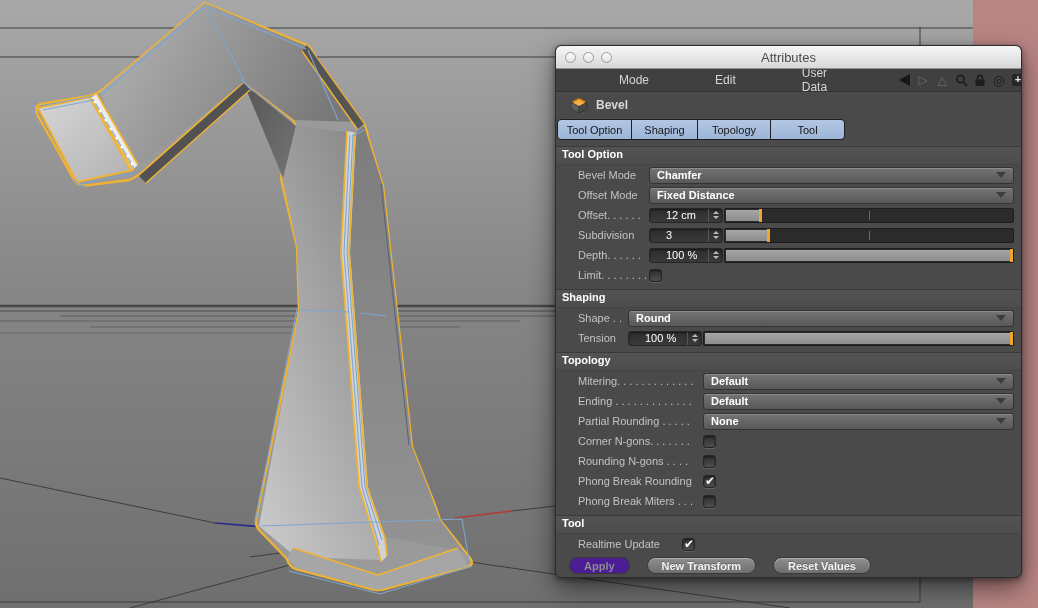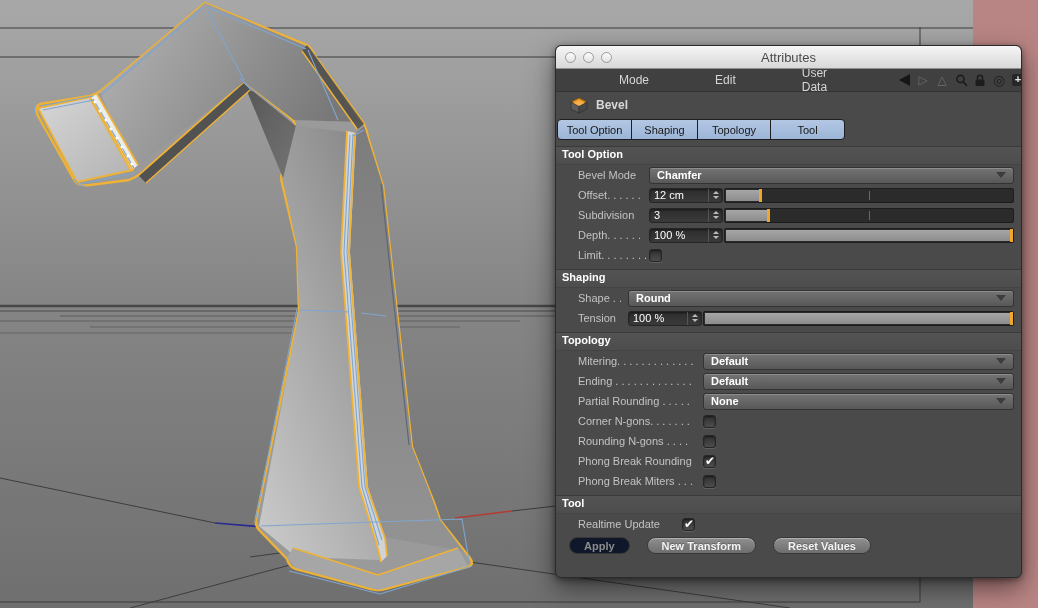--- a/index.html
+++ b/index.html
@@ -49,21 +49,21 @@
   .row{height:20px;display:flex;align-items:center;padding:0 7px 0 22px;}
   .lbl{color:#c3c3c3;font-size:11px;white-space:nowrap;overflow:hidden;flex:none;}
   .s1 .lbl{width:71px;} .s2 .lbl{width:50px;} .s3 .lbl{width:125px;} .s4 .lbl{width:auto;margin-right:22px;}
   .dd{flex:1;height:15px;background:linear-gradient(#747474,#585858);
       border:1px solid #333;border-radius:3px;box-shadow:inset 0 1px 0 #8d8d8d;
       display:flex;align-items:center;padding:0 7px;color:#fff;font-size:11px;font-weight:bold;text-align:right;}
   .dda{margin-left:auto;width:0;height:0;border-left:5px solid transparent;
        border-right:5px solid transparent;border-top:6px solid #3c3c3c;}
   .numfield{width:74px;height:15px;background:linear-gradient(#2d2d2d,#3a3a3a);
             border:1px solid #262626;border-radius:3px;box-shadow:inset 0 1px 2px rgba(0,0,0,.5);
-            display:flex;align-items:center;padding-left:4px;color:#fff;font-size:11px;
+            display:flex;align-items:center;padding-left:16px;color:#fff;font-size:11px;
             box-sizing:border-box;flex:none;}
   .spin{margin-left:auto;width:13px;height:100%;border-left:1px solid #555;
         display:flex;flex-direction:column;align-items:center;justify-content:center;}
   .spin i{display:block;width:0;height:0;border-left:3px solid transparent;border-right:3px solid transparent;}
   .spin .up{border-bottom:3px solid #b9b9b9;margin-bottom:2px;}
   .spin .dn{border-top:3px solid #b9b9b9;}
   .slider{flex:1;height:13px;background:#2b2b2b;border:1px solid #1d1d1d;border-radius:2px;
           position:relative;margin-left:1px;}
   .slider::before{content:"";position:absolute;left:50%;top:2px;bottom:2px;width:1px;
                   background:rgba(235,170,70,.45);}
@@ -74,21 +74,21 @@
   .cb{width:13px;height:13px;border-radius:3px;background:linear-gradient(#2f2f2f,#4e4e4e);
       border:1px solid #262626;box-shadow:inset 0 1px 2px rgba(0,0,0,.5),0 1px 0 rgba(255,255,255,.12);
       box-sizing:border-box;flex:none;position:relative;}
   .cb.on::after{content:"\2714";position:absolute;left:1px;top:-2px;color:#fff;font-size:12px;}
   .btnrow{display:flex;align-items:center;margin-top:3px;padding-left:13px;}
   .btn{height:17px;border-radius:9px;border:1px solid #383838;
        background:linear-gradient(#8f8f8f,#6e6e6e);
        box-shadow:inset 0 1px 0 rgba(255,255,255,.3);
        color:#f3f3f3;font-size:11px;font-weight:bold;font-family:inherit;
        padding:0 14px;text-shadow:0 -1px 0 rgba(0,0,0,.25);}
-  .btn.disabled{background:#0f172a;color:#8d8d8d;box-shadow:none;text-shadow:none;}
+  .btn.disabled{background:#4c1d95;color:#8d8d8d;box-shadow:none;text-shadow:none;}
   .btn+.btn{margin-left:17px;}
 </style>
 </head>
 <body>
 
 <div id="stage">
 
   <svg id="viewport" viewBox="0 0 1038 608" xmlns="http://www.w3.org/2000/svg">
     <defs>
       <linearGradient id="bgGrad" x1="0" y1="0" x2="0" y2="1">
@@ -268,20 +268,27 @@
     <div class="sechead"><span>Tool Option</span></div>
     <div class="s1">
       <div class="row">
         <span class="lbl">Bevel Mode</span>
         <div class="dd">
           <span>Chamfer</span>
           <span class="dda"></span>
         </div>
       </div>
       <div class="row">
+        <span class="lbl">Offset Mode</span>
+        <div class="dd">
+          <span>Fixed Distance</span>
+          <span class="dda"></span>
+        </div>
+      </div>
+      <div class="row">
         <span class="lbl">Offset. . . . . .</span>
         <div class="numfield">
           <span>12 cm</span>
           <span class="spin">
               <i class="up"></i>
               <i class="dn"></i>
             </span>
         </div>
         <div class="slider">
             <div class="fill" style="width: 12%;"></div>

